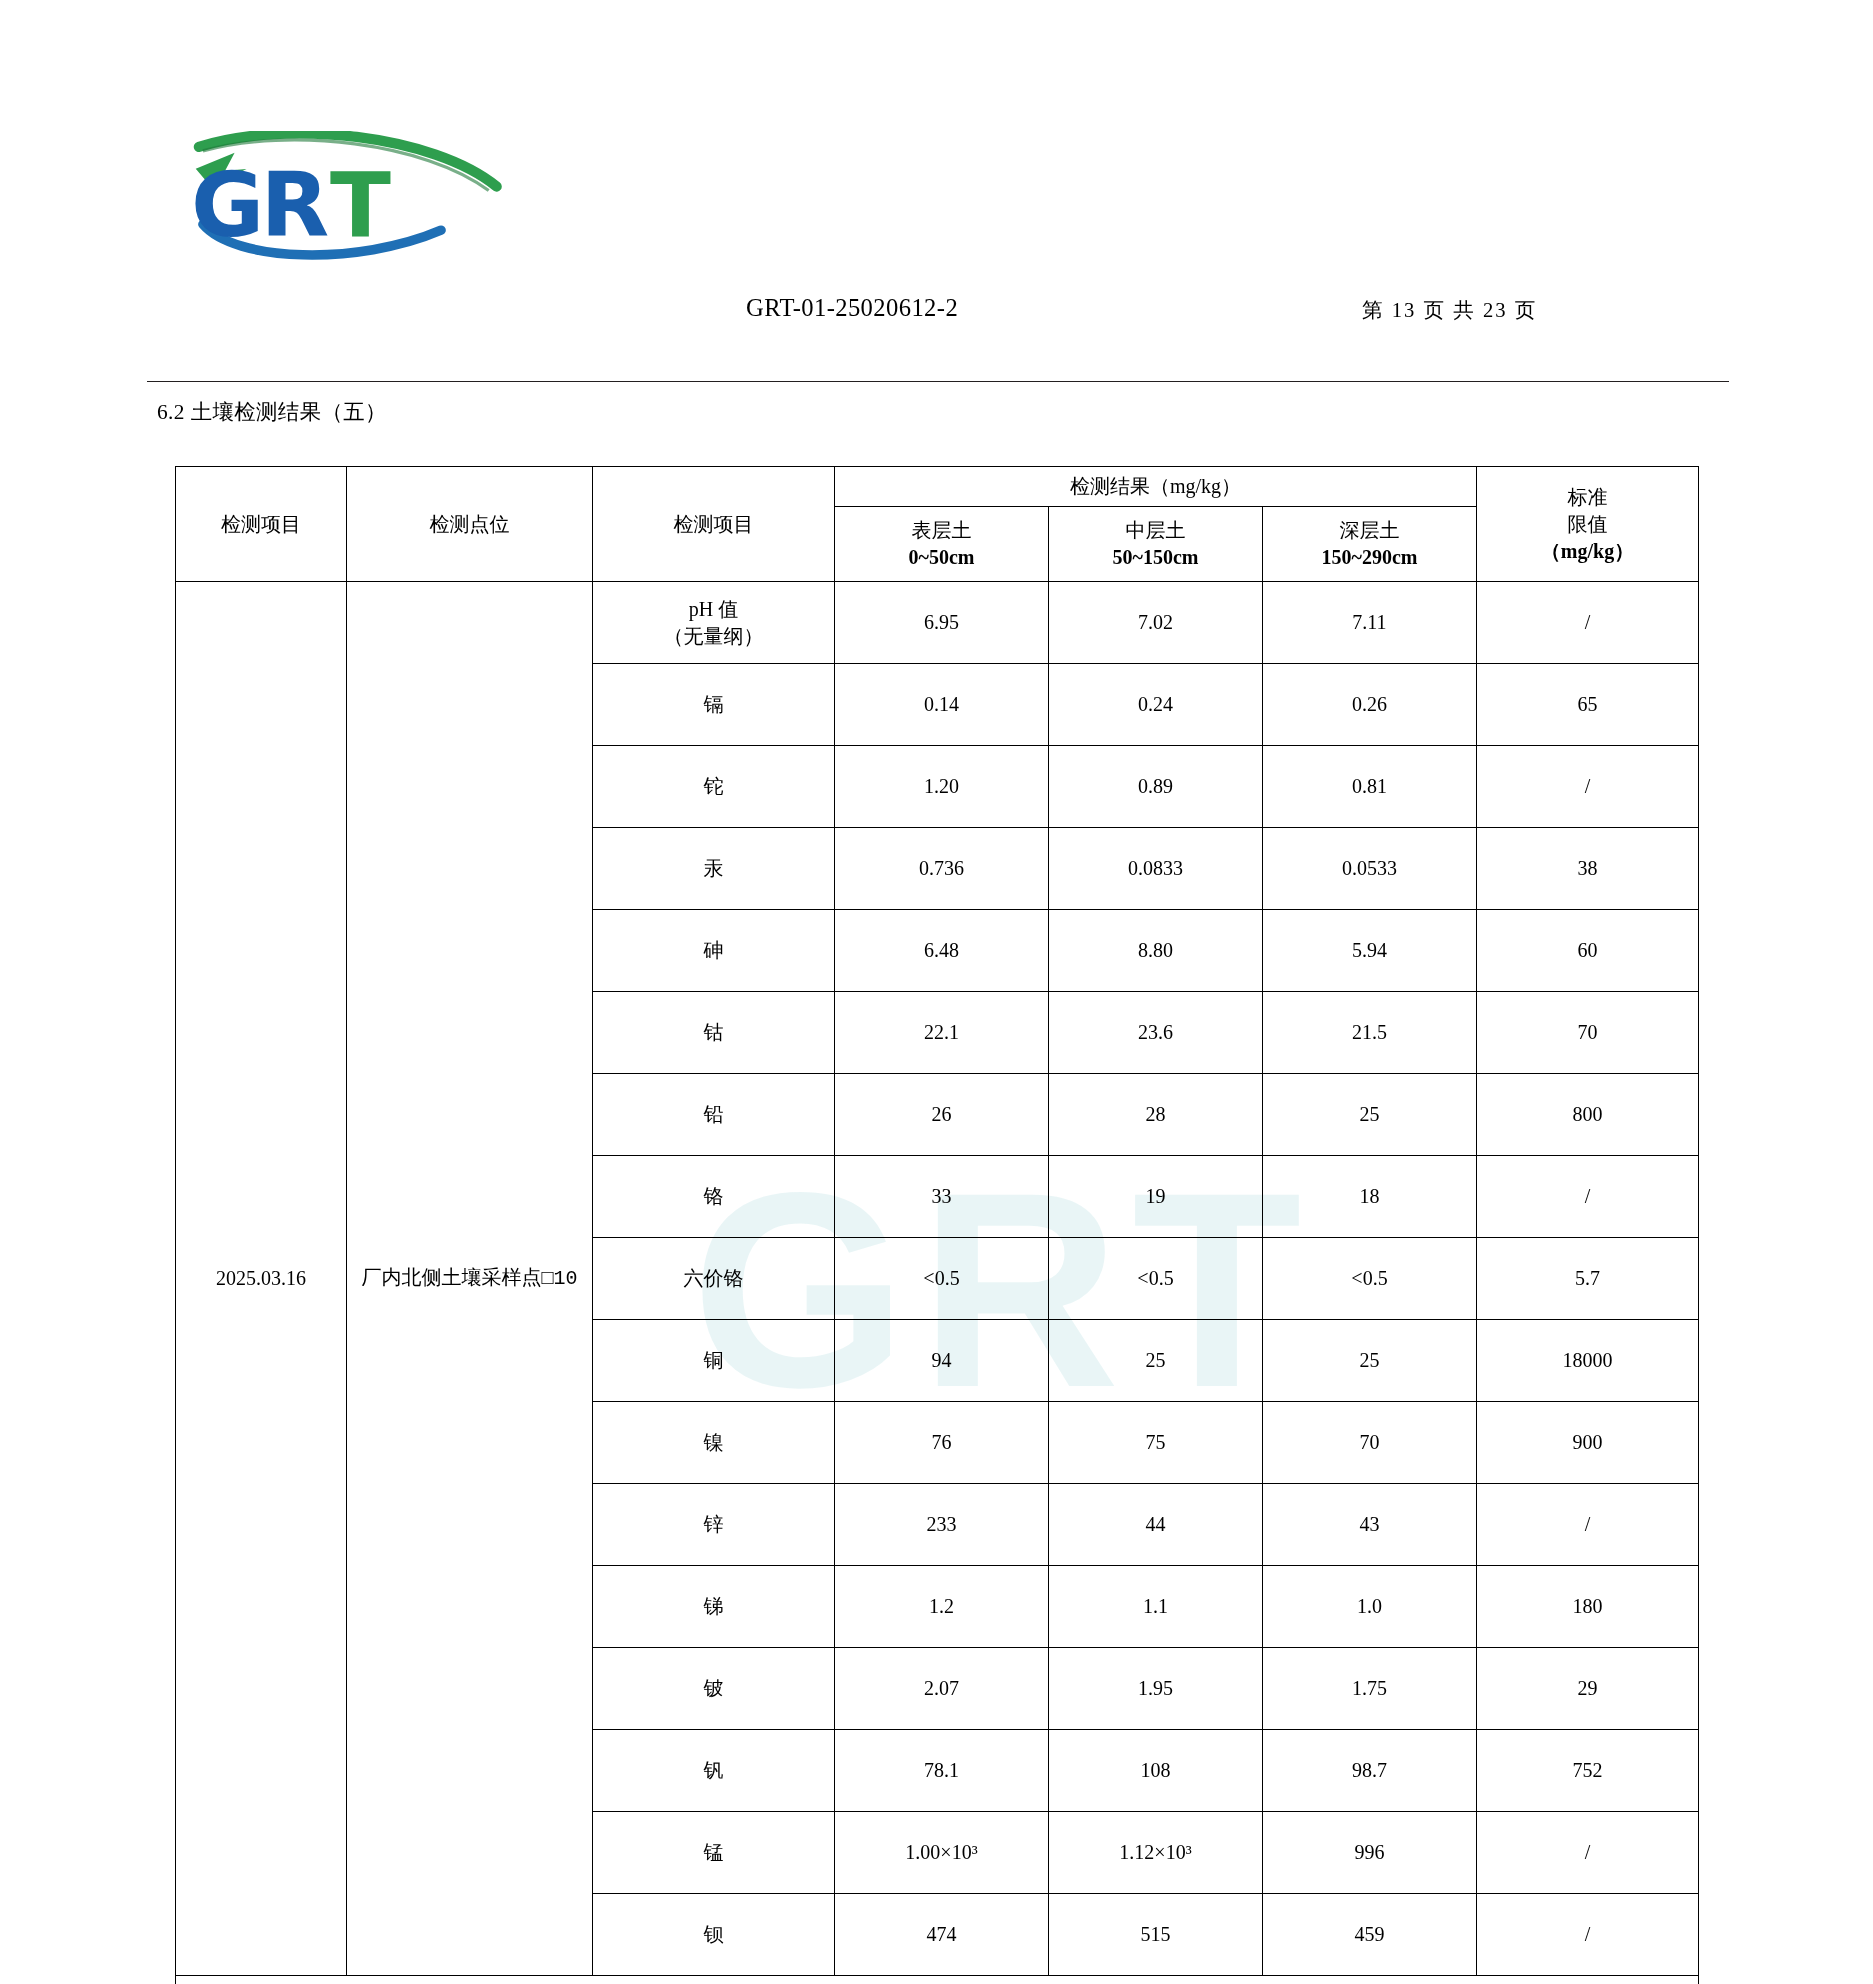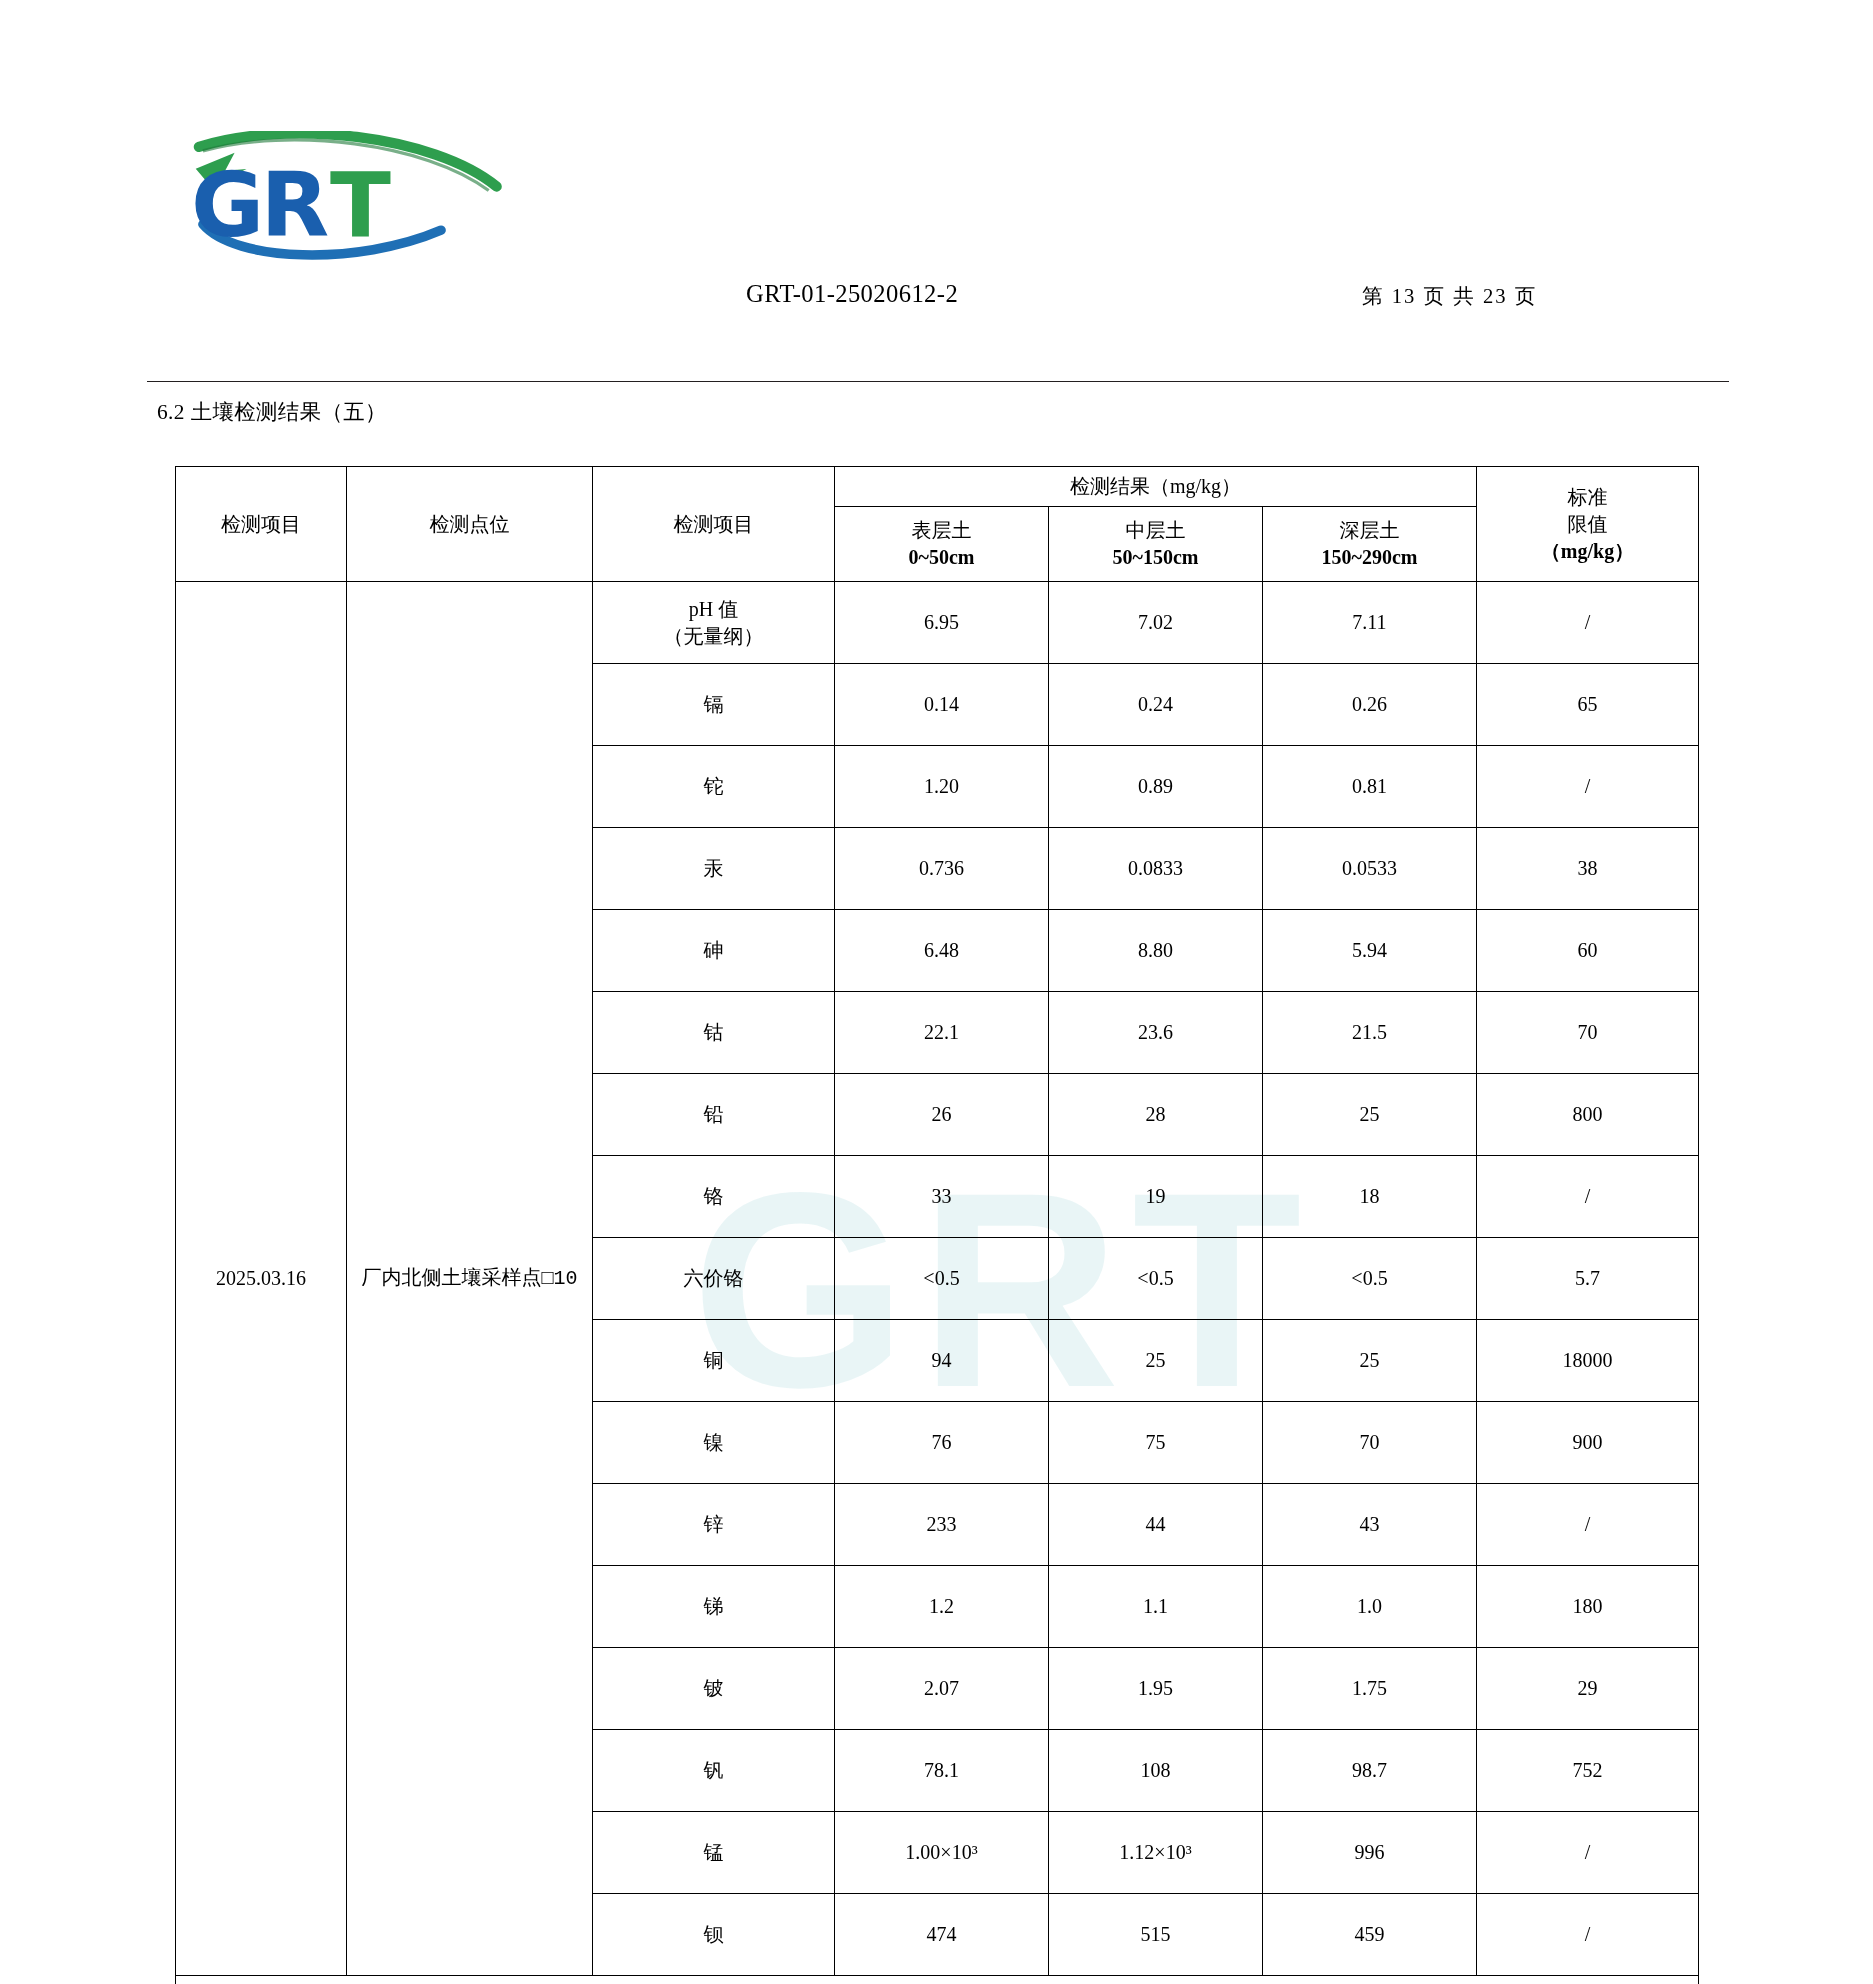--- a/index.html
+++ b/index.html
@@ -26,21 +26,21 @@
     top: 131px;
     width: 389px;
     height: 131px;
   }
   .logo-svg { display:block; width: 389px; height: 131px; }
 
   
   .header-row {
     position: absolute;
     left: 0;
-    top: 280px;
+    top: 294px;
     width: 1874px;
     height: 48px;
   }
   .doc-code {
     position: absolute;
     left: 746px;
     top: 0;
     font-size: 24.6px;
     letter-spacing: 0.4px;
     white-space: nowrap;

